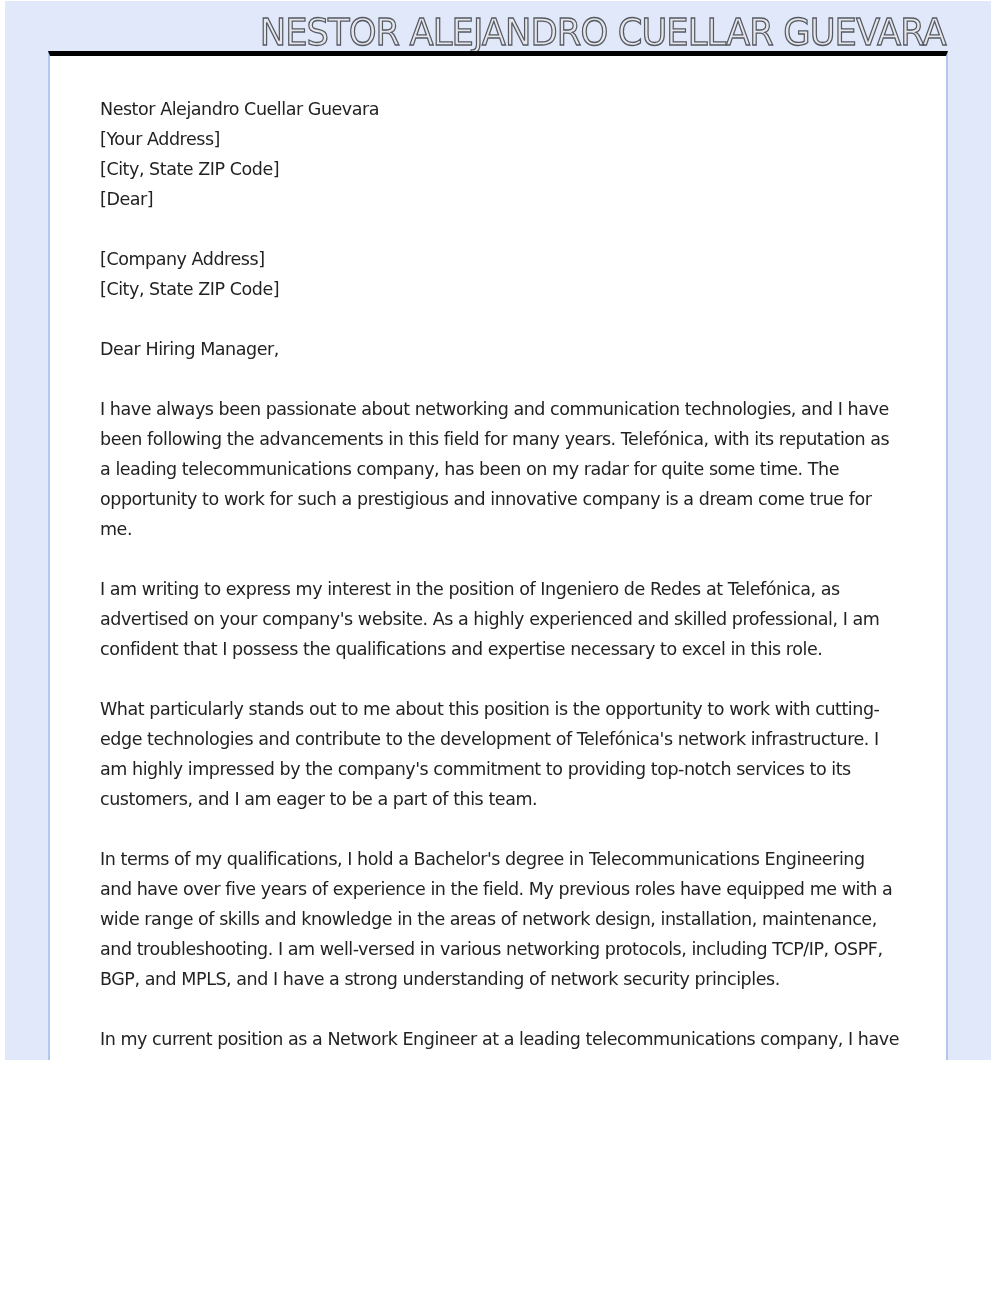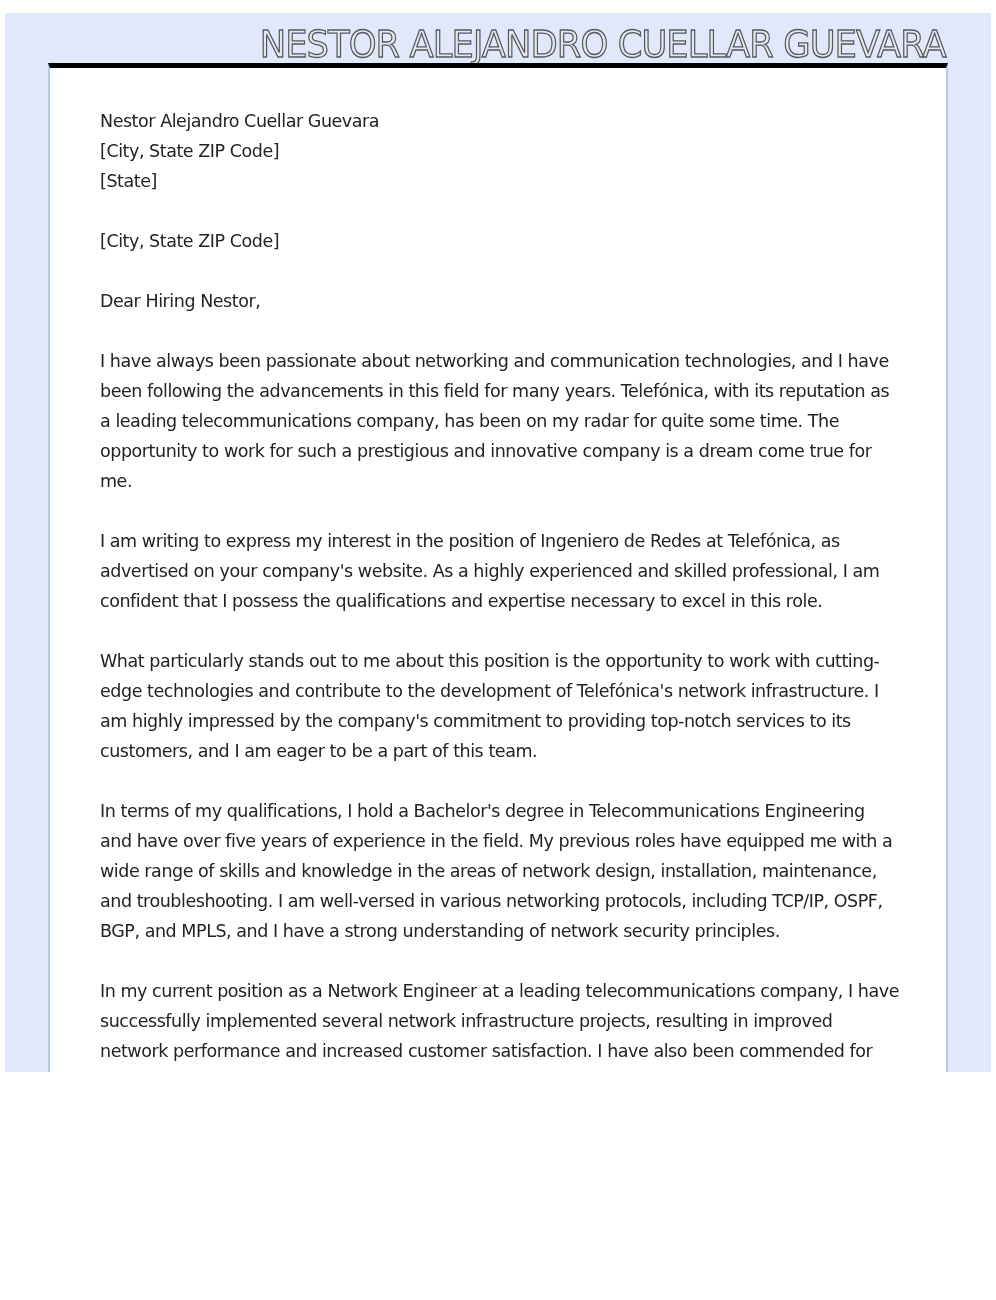--- a/index.html
+++ b/index.html
@@ -1,18 +1,18 @@
 <!DOCTYPE html>
 <html><head>
 <meta charset="utf-8">
 <style>
   html, body { margin: 0; padding: 0; background: #ffffff; }
   body { width: 996px; height: 1300px; position: relative; overflow: hidden; }
   .page-bg {
-    position: absolute; left: 5px; top: 13px; width: 986px; height: 1059px;
+    position: absolute; left: 5px; top: 1px; width: 986px; height: 1059px;
     background: #e0e8f9; overflow: hidden;
   }
   .title {
     position: absolute; right: 45px; top: 9px;
     font-family: "DejaVu Sans", sans-serif; font-size: 38px; line-height: 44px;
     letter-spacing: -1px; color: #e6e6ea;
     -webkit-text-stroke: 1.3px #555a63;
     white-space: nowrap; margin: 0; font-weight: normal;
     transform: scaleX(0.93); transform-origin: right center;
   }
@@ -37,27 +37,29 @@
 </head>
 <body>
 
 <div class="page-bg">
   <h1 class="title">NESTOR ALEJANDRO CUELLAR GUEVARA</h1>
   <div class="sheet"></div>
 
   <div class="letter">
     <p>
       <span class="line">Nestor Alejandro Cuellar Guevara</span>
+      <span class="line">[Your Address]</span>
       <span class="line">[City, State ZIP Code]</span>
-      <span class="line">[State]</span>
+      <span class="line">[Dear]</span>
     </p>
     <p>
+      <span class="line">[Company Address]</span>
       <span class="line">[City, State ZIP Code]</span>
     </p>
-    <p>Dear Hiring Nestor,</p>
+    <p>Dear Hiring Manager,</p>
     <p>I have always been passionate about networking and communication technologies, and I have been following the advancements in this field for many years. Telefónica, with its reputation as a leading telecommunications company, has been on my radar for quite some time. The opportunity to work for such a prestigious and innovative company is a dream come true for me.</p>
     <p>I am writing to express my interest in the position of Ingeniero de Redes at Telefónica, as advertised on your company's website. As a highly experienced and skilled professional, I am confident that I possess the qualifications and expertise necessary to excel in this role.</p>
     <p>What particularly stands out to me about this position is the opportunity to work with cutting-edge technologies and contribute to the development of Telefónica's network infrastructure. I am highly impressed by the company's commitment to providing top-notch services to its customers, and I am eager to be a part of this team.</p>
     <p>In terms of my qualifications, I hold a Bachelor's degree in Telecommunications Engineering and have over five years of experience in the field. My previous roles have equipped me with a wide range of skills and knowledge in the areas of network design, installation, maintenance, and troubleshooting. I am well-versed in various networking protocols, including TCP/IP, OSPF, BGP, and MPLS, and I have a strong understanding of network security principles.</p>
     <p>In my current position as a Network Engineer at a leading telecommunications company, I have successfully implemented several network infrastructure projects, resulting in improved network performance and increased customer satisfaction. I have also been commended for my ability to troubleshoot complex network issues and provide timely and effective solutions. My experience has also allowed me to develop excellent communication and teamwork skills, which I believe are crucial for success in a</p>
   </div>
 
   <div class="watermark">Lazyapply.com</div>
 </div>
 

